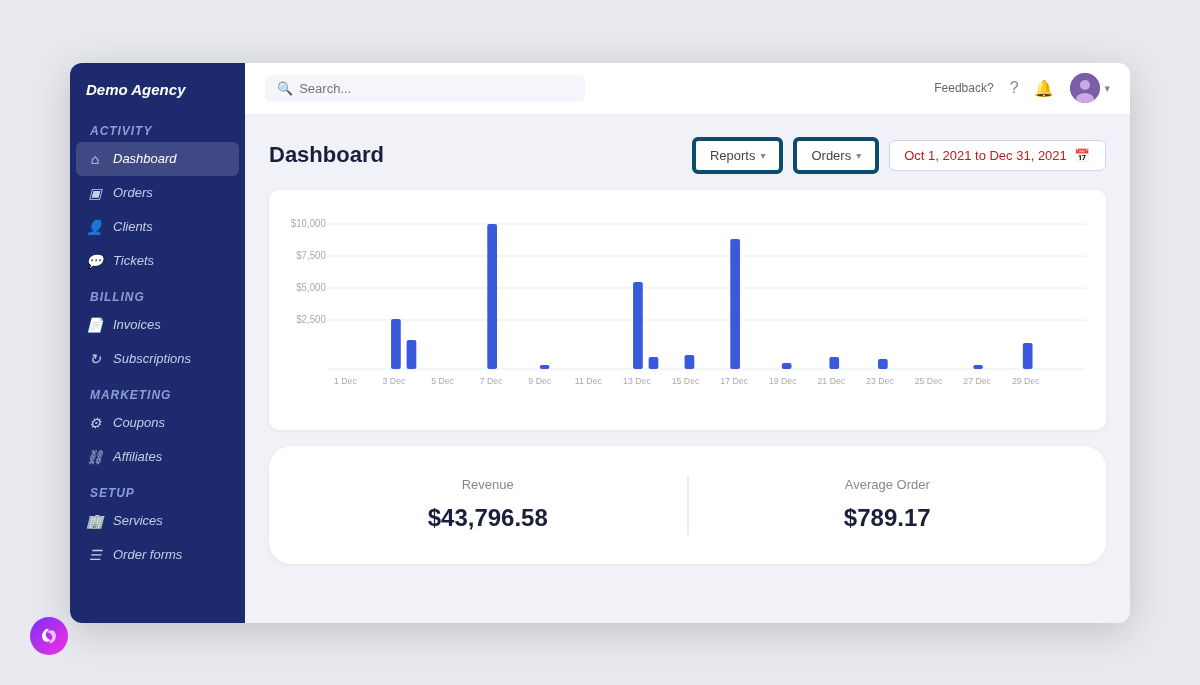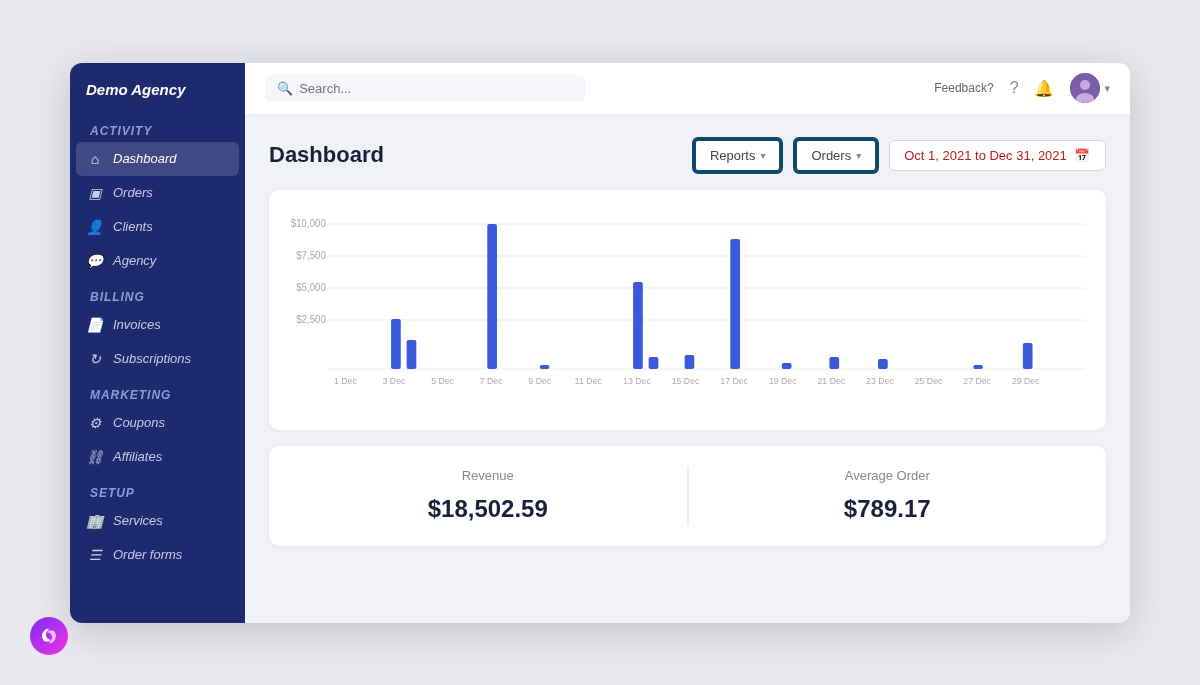--- a/index.html
+++ b/index.html
@@ -202,22 +202,22 @@
       position: relative;
       height: 200px;
     }
     .chart-svg {
       width: 100%;
       height: 100%;
     }
     
     .stats-card {
       background: #fff;
-      border-radius: 10px;
-      padding: 20px 20px;
+      border-radius: 22px;
+      padding: 29px 20px;
       box-shadow: 0 1px 4px rgba(0,0,0,0.06);
       display: flex;
       align-items: center;
     }
     .stat-item {
       flex: 1;
       text-align: center;
     }
     .stat-divider {
       width: 1px;
@@ -268,21 +268,21 @@
       <div class="sidebar-item">
         <span class="sidebar-icon">▣</span>
         <span>Orders</span>
       </div>
       <div class="sidebar-item">
         <span class="sidebar-icon">👤</span>
         <span>Clients</span>
       </div>
       <div class="sidebar-item">
         <span class="sidebar-icon">💬</span>
-        <span>Agency</span>
+        <span>Tickets</span>
       </div>
 
       <div class="sidebar-section-label">BILLING</div>
       <div class="sidebar-item">
         <span class="sidebar-icon">📄</span>
         <span>Invoices</span>
       </div>
       <div class="sidebar-item">
         <span class="sidebar-icon">↻</span>
         <span>Subscriptions</span>
@@ -417,21 +417,21 @@
               <text x="658" y="170" text-anchor="middle" font-size="9" fill="#aaa">25 Dec</text>
               <text x="708" y="170" text-anchor="middle" font-size="9" fill="#aaa">27 Dec</text>
               <text x="758" y="170" text-anchor="middle" font-size="9" fill="#aaa">29 Dec</text>
             </svg>
           </div>
         </div>
 
         <div class="stats-card">
           <div class="stat-item">
             <div class="stat-label">Revenue</div>
-            <div class="stat-value">$18,502.59</div>
+            <div class="stat-value">$43,796.58</div>
           </div>
           <div class="stat-divider"></div>
           <div class="stat-divider"></div>
           <div class="stat-item">
             <div class="stat-label">Average Order</div>
             <div class="stat-value">$789.17</div>
           </div>
         </div>
       </div>
     </div>

